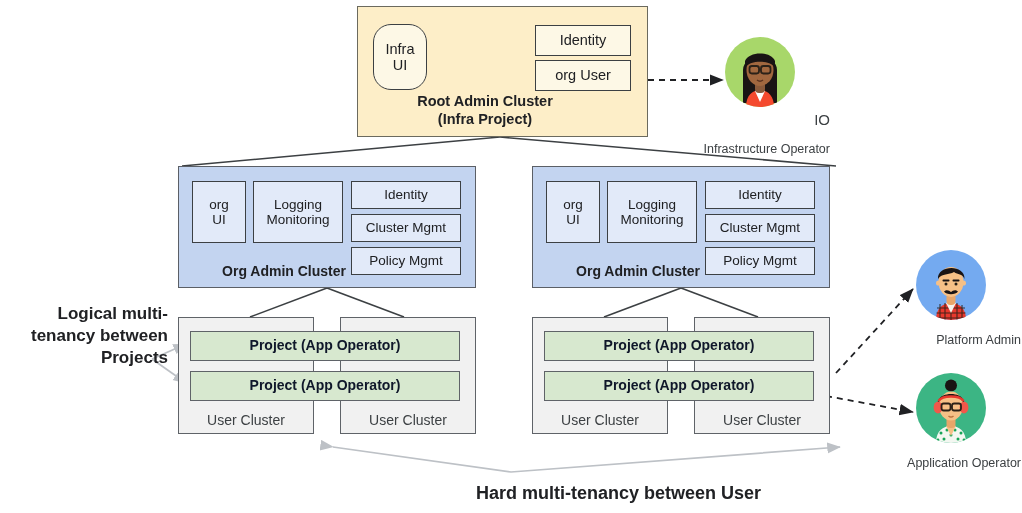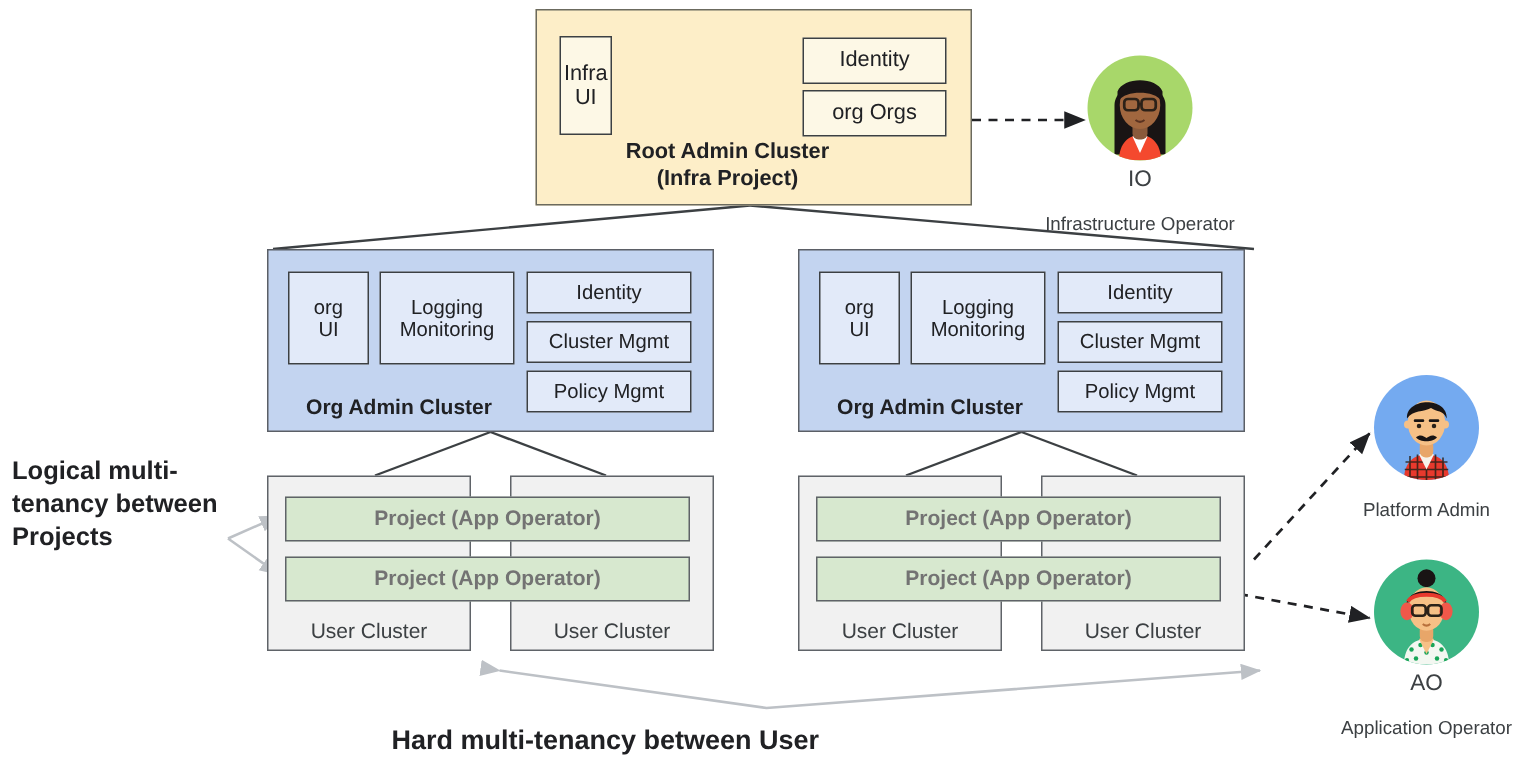--- a/index.html
+++ b/index.html
@@ -17,36 +17,36 @@
 
   
   .root-cluster{background:#fdeec8;border-color:#6b6a5e;}
   .root-inner{background:#fdf8e6;border-color:#3c4043;font-size:14.5px;}
   .root-title{position:absolute;left:0;right:0;text-align:center;font-weight:bold;
               font-size:14.5px;line-height:1.22;color:#202124;}
 
   
   .org-cluster{background:#c3d4f0;border-color:#5b5f66;}
   .org-inner{background:#e2eaf9;border-color:#3c4043;font-size:13.5px;}
-  .org-title{position:absolute;text-align:center;font-weight:bold;font-size:14px;color:#202124;}
+  .org-title{position:absolute;text-align:right;font-weight:bold;font-size:14px;color:#202124;}
 
   
   .user-cluster{background:#f1f1f1;border-color:#5f6368;}
   .user-label{position:absolute;text-align:center;font-size:14px;color:#3c4043;}
 
   
-  .project{background:#d7e8cf;border-color:#5f6368;font-weight:bold;font-size:14px;color:#737373;}
-
-  
-  .caption{position:absolute;text-align:left;font-weight:bold;color:#202124;}
+  .project{background:#d7e8cf;border-color:#5f6368;font-weight:bold;font-size:14px;color:#0f172a;}
+
+  
+  .caption{position:absolute;text-align:right;font-weight:bold;color:#202124;}
   .caption-logical{left:8px;top:303px;width:160px;font-size:17px;line-height:1.28;}
   .caption-hard{left:261px;top:483px;width:500px;font-size:18px;}
 
   
-  .avatar-group{position:absolute;text-align:center;width:140px;}
+  .avatar-group{position:absolute;text-align:right;width:140px;}
   .avatar{width:70px;height:70px;border-radius:50%;position:relative;overflow:hidden;margin:0 auto;}
   .av-initials{font-size:15px;color:#3c4043;margin-top:5px;line-height:1.1;}
   .av-role{font-size:12.5px;color:#3c4043;line-height:1.15;margin-top:13px;}
 </style>
 </head>
 <body>
 
 <div class="stage">
 
   <svg class="lines" viewBox="0 0 1022 513">
@@ -86,32 +86,32 @@
     </g>
 
     <g stroke="#bdc1c6" stroke-width="1.7" fill="none" marker-start="url(#arrowGrey)" marker-end="url(#arrowGrey)">
       <path d="M333,447 L511,472 L840,447"></path>
     </g>
   </svg>
 
   <div class="box root-cluster" style="left:357px;top:6px;width:291px;height:131px;">
   </div>
 
-  <div class="box root-inner" style="left:373px;top:24px;width:35px;height:66px;flex-direction:column;">
+  <div class="box root-inner" style="left:373px;top:24px;width:54px;height:66px;flex-direction:column;border-radius:18px;">
     <span>Infra</span>
     <span>UI</span>
   </div>
 
 
   <div class="box root-inner" style="left:535px;top:25px;width:96px;height:31px;">
     <span>Identity</span>
   </div>
 
   <div class="box root-inner" style="left:535px;top:60px;width:96px;height:31px;">
-    <span>org Orgs</span>
+    <span>org User</span>
   </div>
 
   <div class="root-title" style="left:357px;width:256px;top:93px;">
     <div>Root Admin Cluster</div>
     <div>(Infra Project)</div>
   </div>
 
   <div class="box org-cluster" style="left:178px;top:166px;width:298px;height:122px;"></div>
 
   <div class="box org-inner" style="left:192px;top:181px;width:54px;height:62px;flex-direction:column;">
@@ -279,17 +279,16 @@
 
         <g fill="none" stroke="#2b2118" stroke-width="1.8">
           <rect x="25.5" y="30.5" width="9" height="7" rx="2.2"></rect>
           <rect x="36" y="30.5" width="9" height="7" rx="2.2"></rect>
           <path d="M34.5,34 L36,34"></path>
         </g>
 
         <path d="M32.5,43 Q35,45.2 37.5,43" stroke="#b8703c" stroke-width="1.4" fill="none"></path>
       </svg>
     </div>
-    <div class="av-initials">AO</div>
     <div class="av-role">Application Operator</div>
   </div>
 
 </div>
 
 </body></html>

